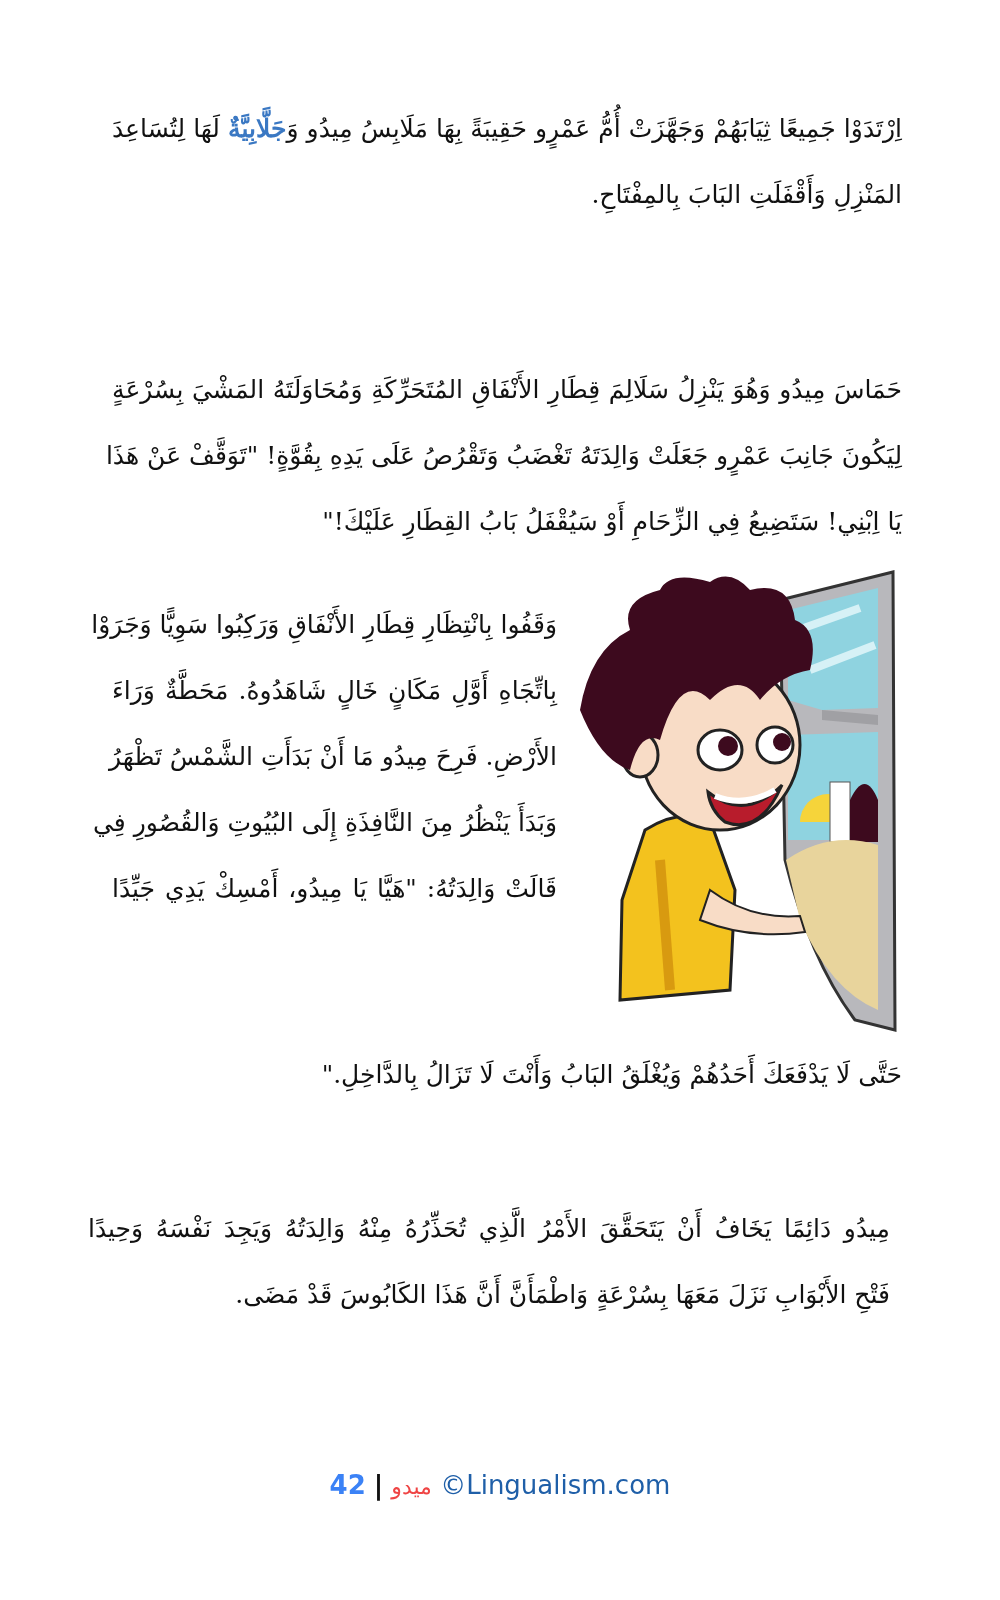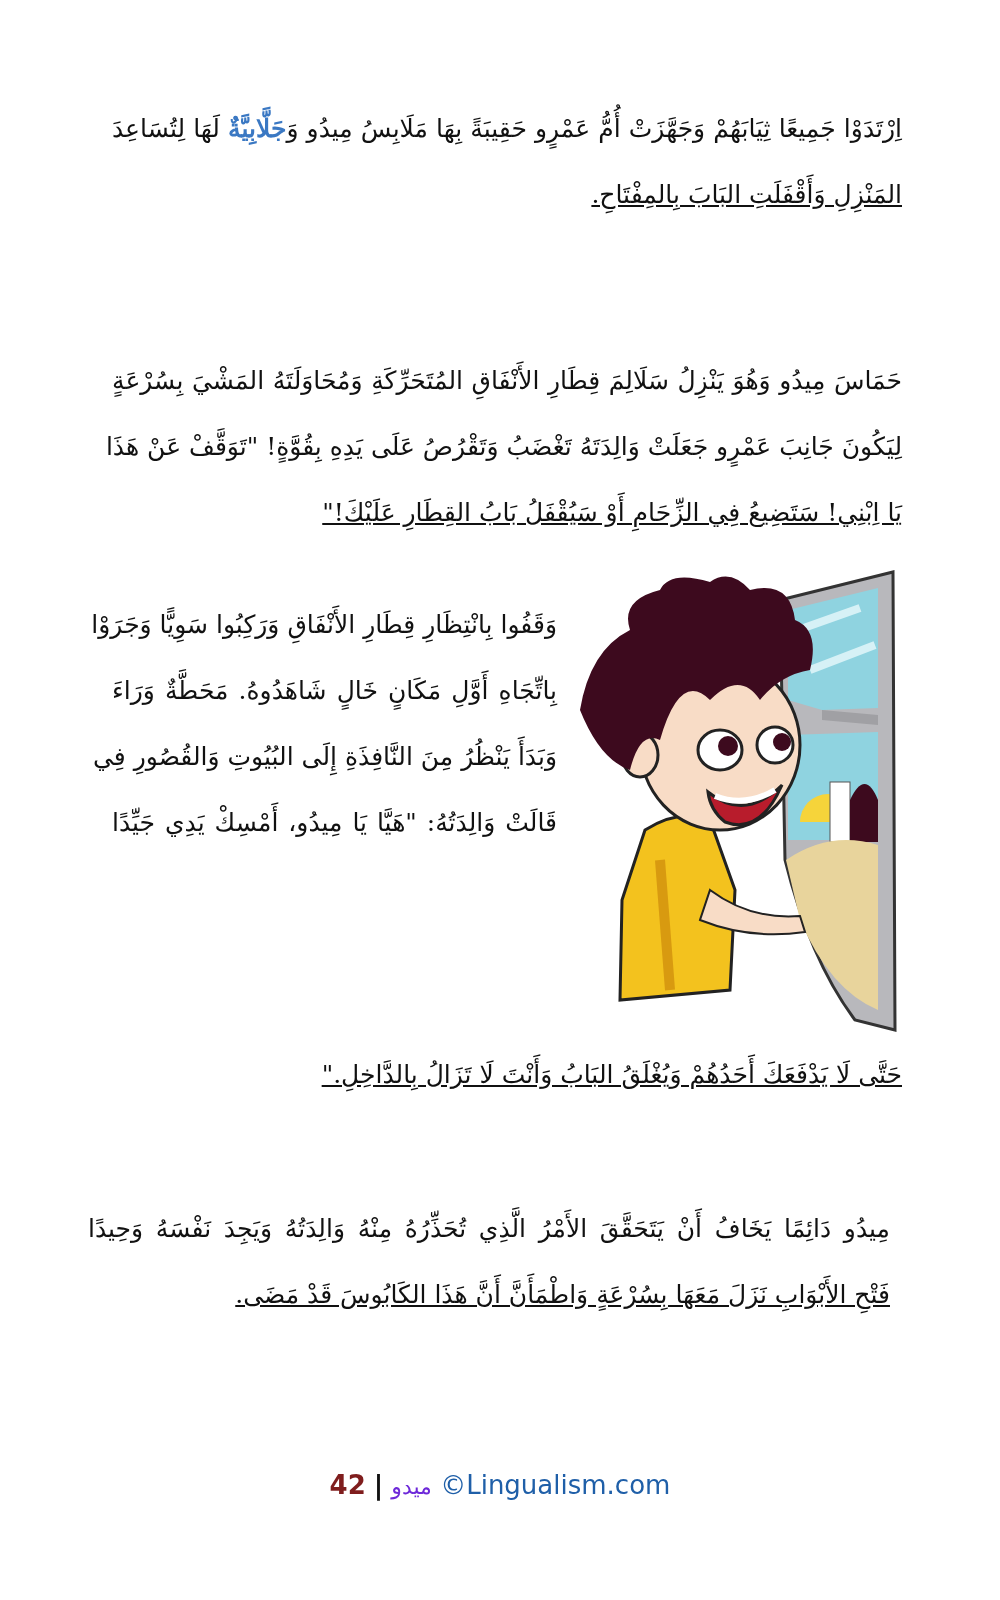--- a/index.html
+++ b/index.html
@@ -1,33 +1,33 @@
 <!DOCTYPE html>
 <html><head>
 <meta charset="utf-8">
 <style>
   html, body { margin: 0; padding: 0; background: #ffffff; }
   body { width: 1000px; height: 1600px; position: relative; overflow: hidden;
          font-family: "DejaVu Serif", "Liberation Serif", serif; color: #111111; }
   .page { position: absolute; left: 0; top: 0; width: 897px; height: 1600px; }
   .para { position: absolute; direction: rtl; text-align: right; font-size: 25px; line-height: 66px; }
   .line { display: block; white-space: nowrap; text-align-last: justify; text-align: justify; }
-  .line.last { text-align-last: right; text-decoration: underline; }
+  .line.last { text-align-last: right; }
   .hl { color: #3a78c3; font-weight: bold; }
   #p1 { left: 112px; width: 790px; top: 96px; }
-  #p2 { left: 112px; width: 790px; top: 348px; }
+  #p2 { left: 112px; width: 790px; top: 357px; }
   #p3 { left: 112px; width: 445px; top: 592px; }
   #p3b { left: 112px; width: 790px; top: 1042px; }
   #p4 { left: 88px; width: 802px; top: 1196px; }
   .illustration { position: absolute; left: 560px; top: 560px; width: 340px; height: 480px; }
   .footer { position: absolute; left: 0; width: 1000px; top: 1470px; text-align: center;
             font-family: "DejaVu Sans", "Liberation Sans", sans-serif; font-size: 26px; }
-  .footer .num { font-weight: bold; color: #7f1d1d; text-align: center; }
+  .footer .num { font-weight: bold; color: #3b82f6; text-align: center; }
   .footer .sep { font-weight: bold; color: #111; margin: 0 8px; }
-  .footer .title { color: #6d28d9; font-family: "DejaVu Serif", serif; font-size: 22px; }
+  .footer .title { color: #ef4444; font-family: "DejaVu Serif", serif; font-size: 22px; }
   .footer .site { color: #1f5fa8; }
 </style>
 </head>
 <body>
 
 <div class="page">
 
   <div class="para" id="p1">
     <span class="line"><span>اِرْتَدَوْا جَمِيعًا ثِيَابَهُمْ وَجَهَّزَتْ أُمُّ عَمْرٍو حَقِيبَةً بِهَا مَلَابِسُ مِيدُو وَ</span><span class="hl">جَلَّابِيَّةٌ</span><span> لَهَا لِتُسَاعِدَ</span></span>
     <span class="line last">المَنْزِلِ وَأَقْفَلَتِ البَابَ بِالمِفْتَاحِ.</span>
@@ -35,20 +35,21 @@
 
   <div class="para" id="p2">
     <span class="line">حَمَاسَ مِيدُو وَهُوَ يَنْزِلُ سَلَالِمَ قِطَارِ الأَنْفَاقِ المُتَحَرِّكَةِ وَمُحَاوَلَتَهُ المَشْيَ بِسُرْعَةٍ</span>
     <span class="line">لِيَكُونَ جَانِبَ عَمْرٍو جَعَلَتْ وَالِدَتَهُ تَغْضَبُ وَتَقْرُصُ عَلَى يَدِهِ بِقُوَّةٍ! "تَوَقَّفْ عَنْ هَذَا</span>
     <span class="line last">يَا اِبْنِي! سَتَضِيعُ فِي الزِّحَامِ أَوْ سَيُقْفَلُ بَابُ القِطَارِ عَلَيْكَ!"</span>
   </div>
 
   <div class="para" id="p3">
     <span class="line">وَقَفُوا بِانْتِظَارِ قِطَارِ الأَنْفَاقِ وَرَكِبُوا سَوِيًّا وَجَرَوْا</span>
     <span class="line">بِاتِّجَاهِ أَوَّلِ مَكَانٍ خَالٍ شَاهَدُوهُ. مَحَطَّةٌ وَرَاءَ</span>
+    <span class="line">الأَرْضِ. فَرِحَ مِيدُو مَا أَنْ بَدَأَتِ الشَّمْسُ تَظْهَرُ</span>
     <span class="line">وَبَدَأَ يَنْظُرُ مِنَ النَّافِذَةِ إِلَى البُيُوتِ وَالقُصُورِ فِي</span>
     <span class="line">قَالَتْ وَالِدَتُهُ: "هَيَّا يَا مِيدُو، أَمْسِكْ يَدِي جَيِّدًا</span>
   </div>
   <div class="para" id="p3b">
     <span class="line last">حَتَّى لَا يَدْفَعَكَ أَحَدُهُمْ وَيُغْلَقُ البَابُ وَأَنْتَ لَا تَزَالُ بِالدَّاخِلِ."</span>
   </div>
 
   <div class="illustration">
     <svg width="340" height="480" viewBox="0 0 340 480" xmlns="http://www.w3.org/2000/svg">
 

